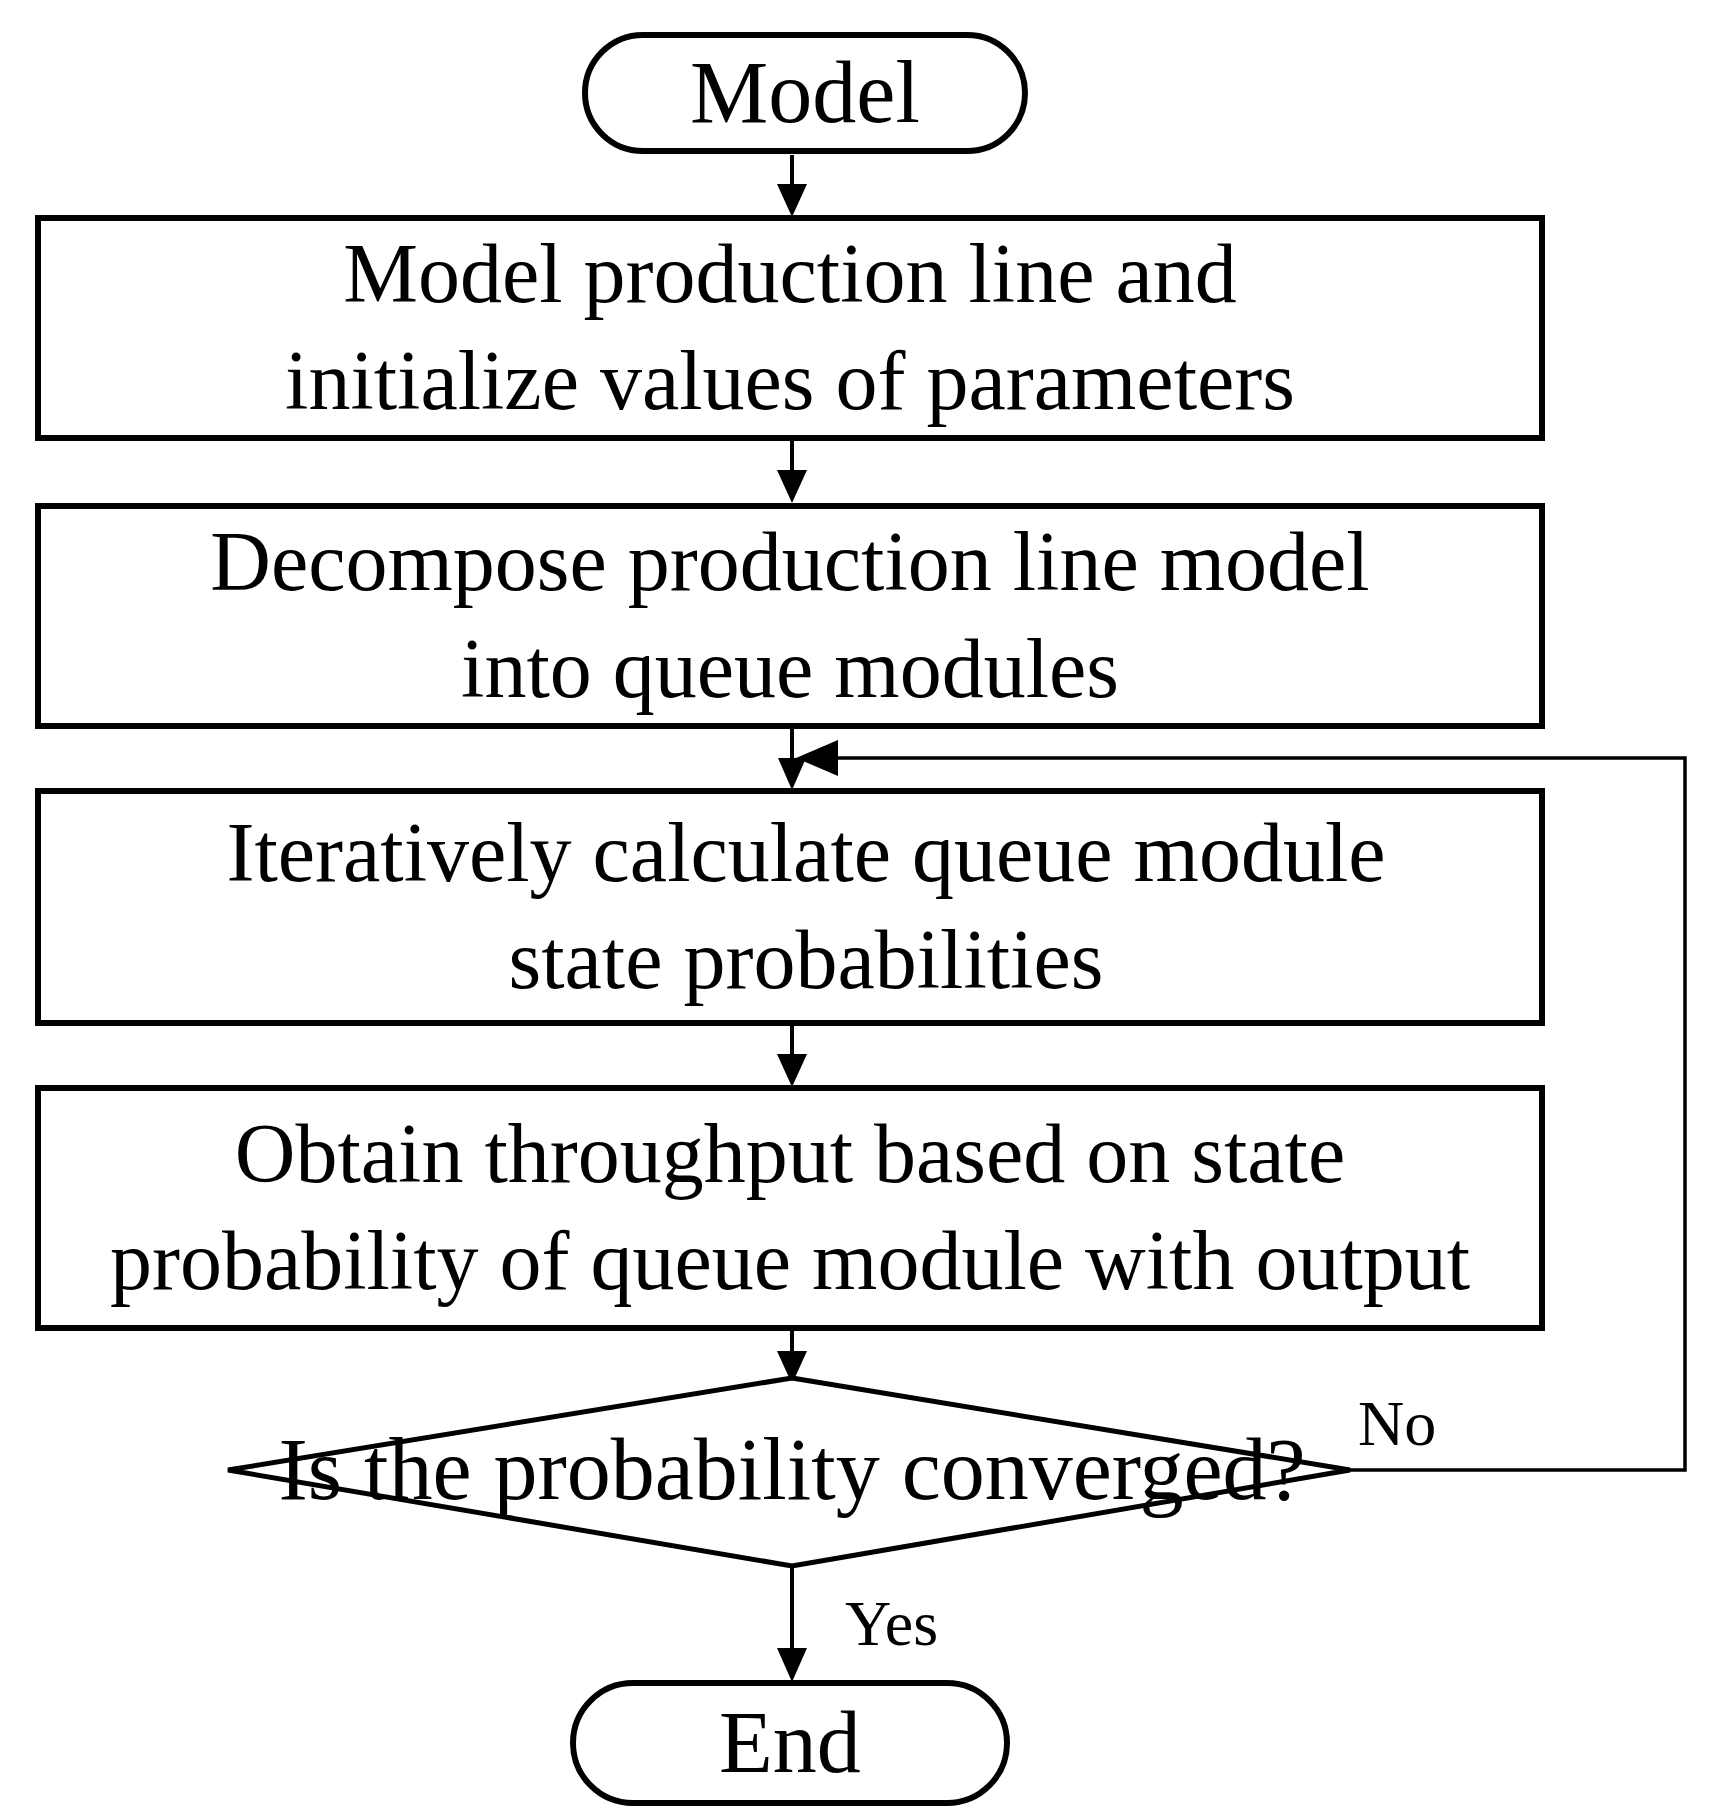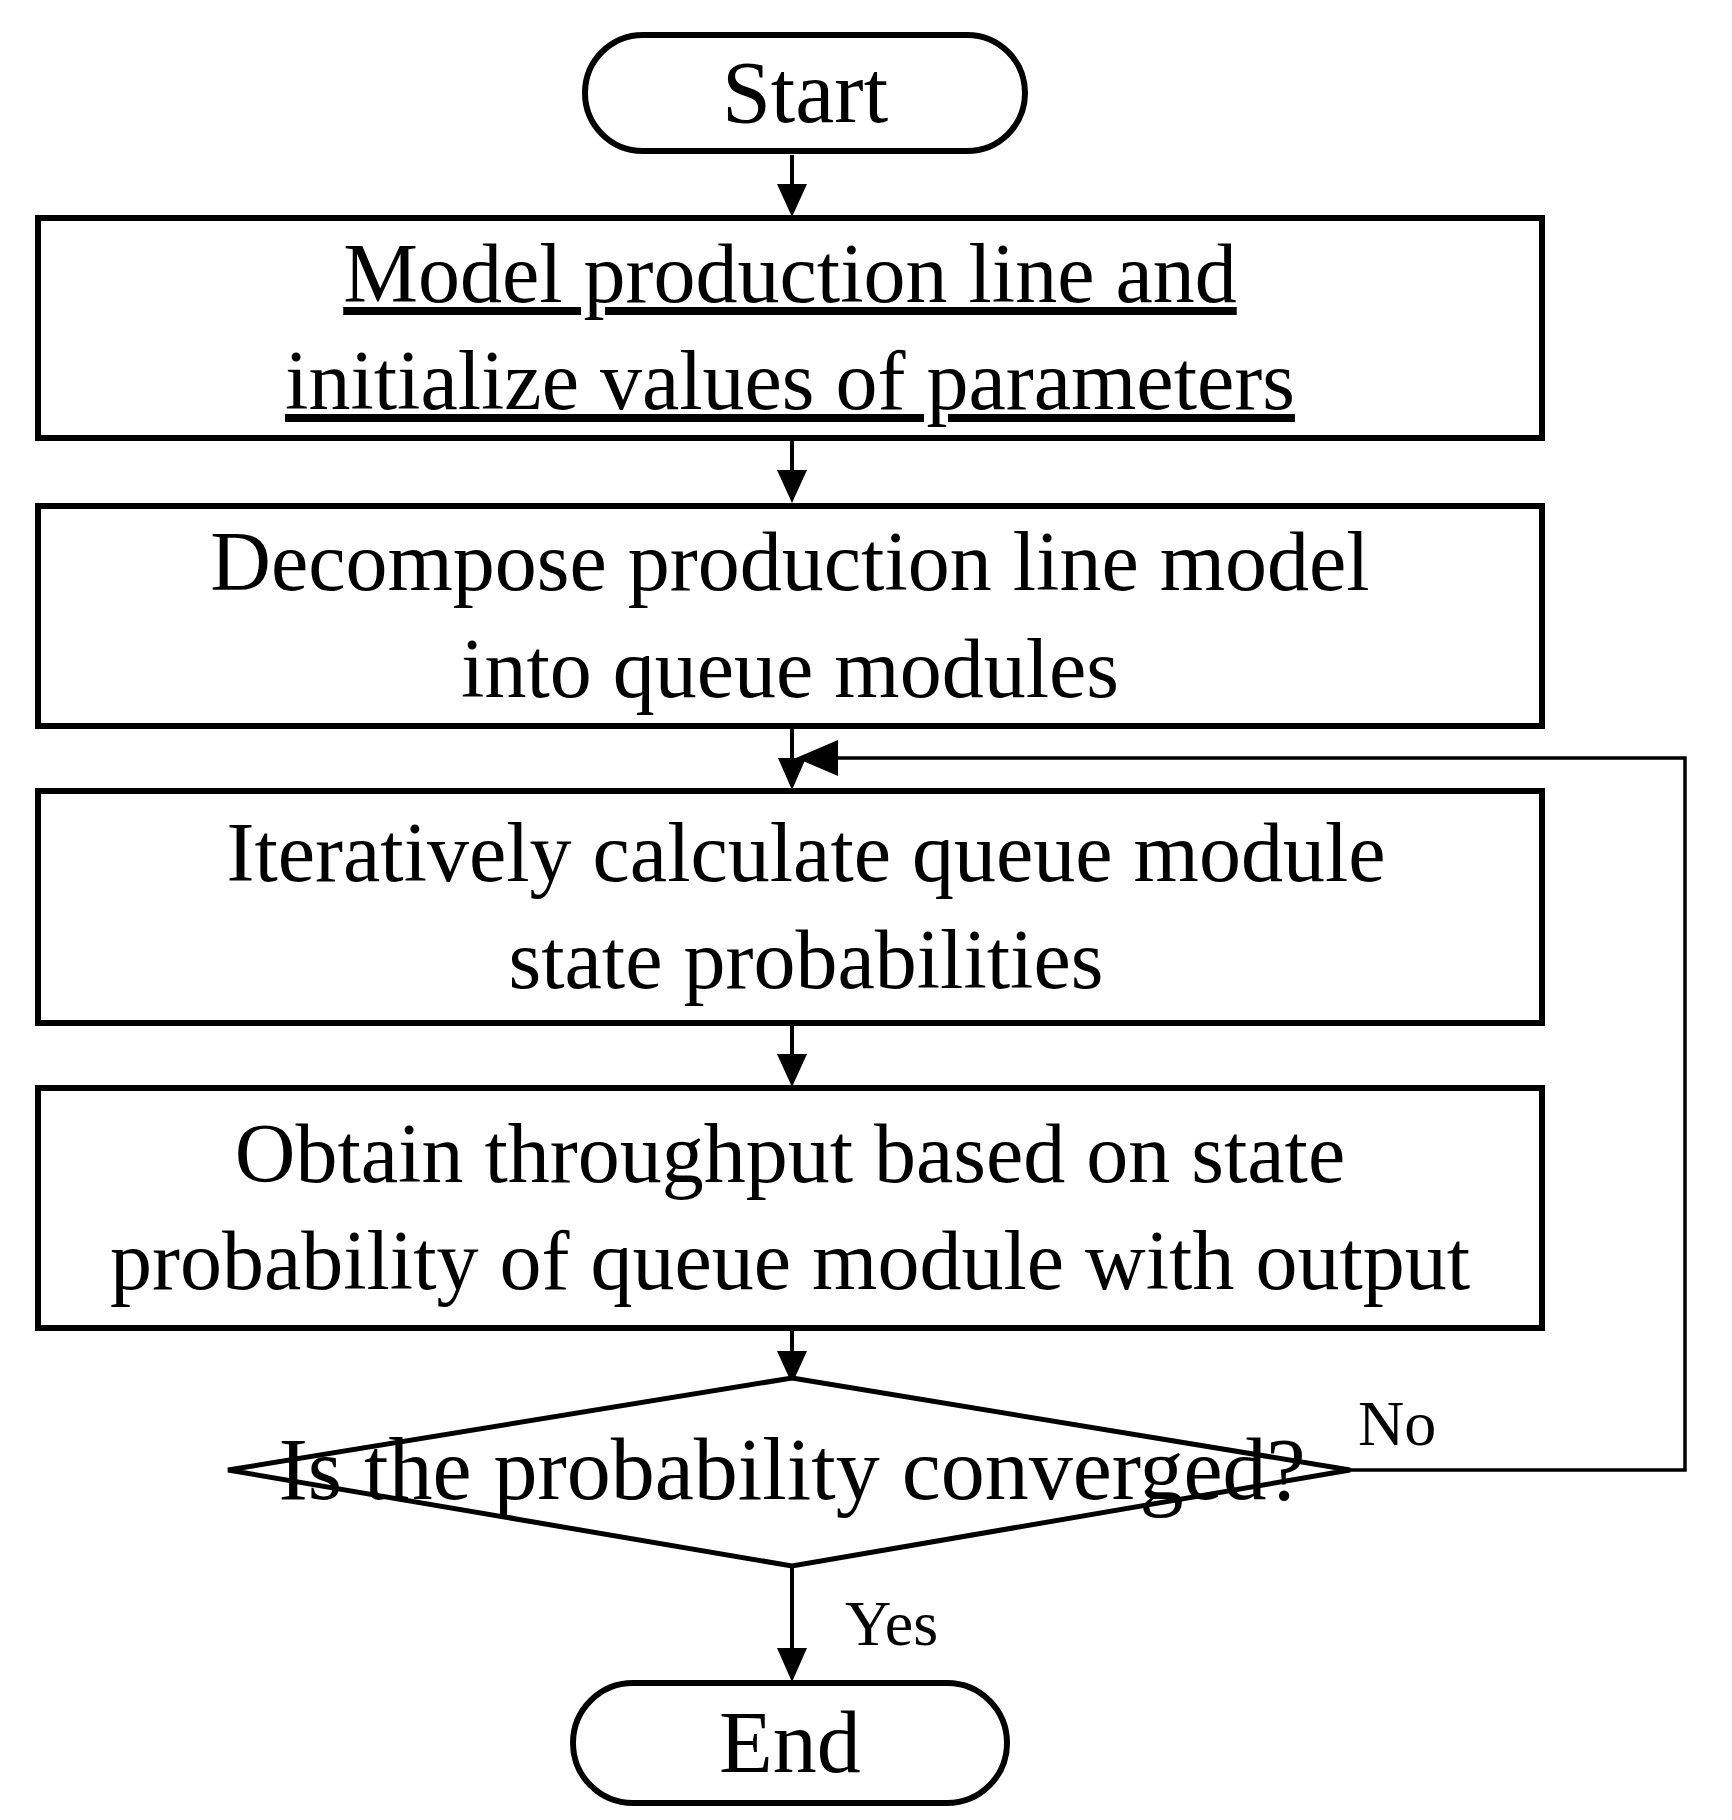--- a/index.html
+++ b/index.html
@@ -18,21 +18,21 @@
   .node{
     position:absolute; box-sizing:border-box; background:var(--bg);
     border:6px solid var(--stroke);
     display:flex; flex-direction:column; justify-content:center; align-items:center;
     text-align:center;
   }
   .process{ left:35px; width:1510px; font-size:84px; line-height:1.27; }
   .terminal{ border-radius:999px; font-size:88px; line-height:1; }
   .t-start{ left:582px; top:32px;   width:446px; height:122px; }
   .t-end  { left:570px; top:1680px; width:440px; height:126px; }
-  .box1{ top:215px;  height:226px;text-decoration:underline; }
+  .box1{ top:215px;  height:226px; }
   .box2{ top:503px;  height:226px;justify-content:center; }
   .box3{ top:788px;  height:238px;padding-left:32px; }
   .box4{ top:1085px; height:246px; }
   .decision-label{
     position:absolute; left:792px; top:1470px;
     transform:translate(-50%,-50%);
     white-space:nowrap; font-size:88px; line-height:1;
   }
   .edge-label{ position:absolute; font-size:64px; line-height:1; white-space:nowrap; }
   .lbl-no { left:1358px; top:1392px; }
@@ -77,21 +77,21 @@
 
     <polygon class="diamond" points="792,1378 1350,1470 792,1566 228,1470"></polygon>
 
     <g>
       <line class="stem" x1="792" y1="1566" x2="792" y2="1650"></line>
       <polygon class="head" points="792,1682 777,1648 807,1648"></polygon>
     </g>
   </svg>
 
   <div class="node terminal t-start">
-    <span>Start</span>
+    <span>Model</span>
   </div>
 
   <div class="node process box1">
     <div>Model production line and</div>
     <div>initialize values of parameters</div>
   </div>
 
   <div class="node process box2">
     <div>Decompose production line model</div>
     <div>into queue modules</div>

